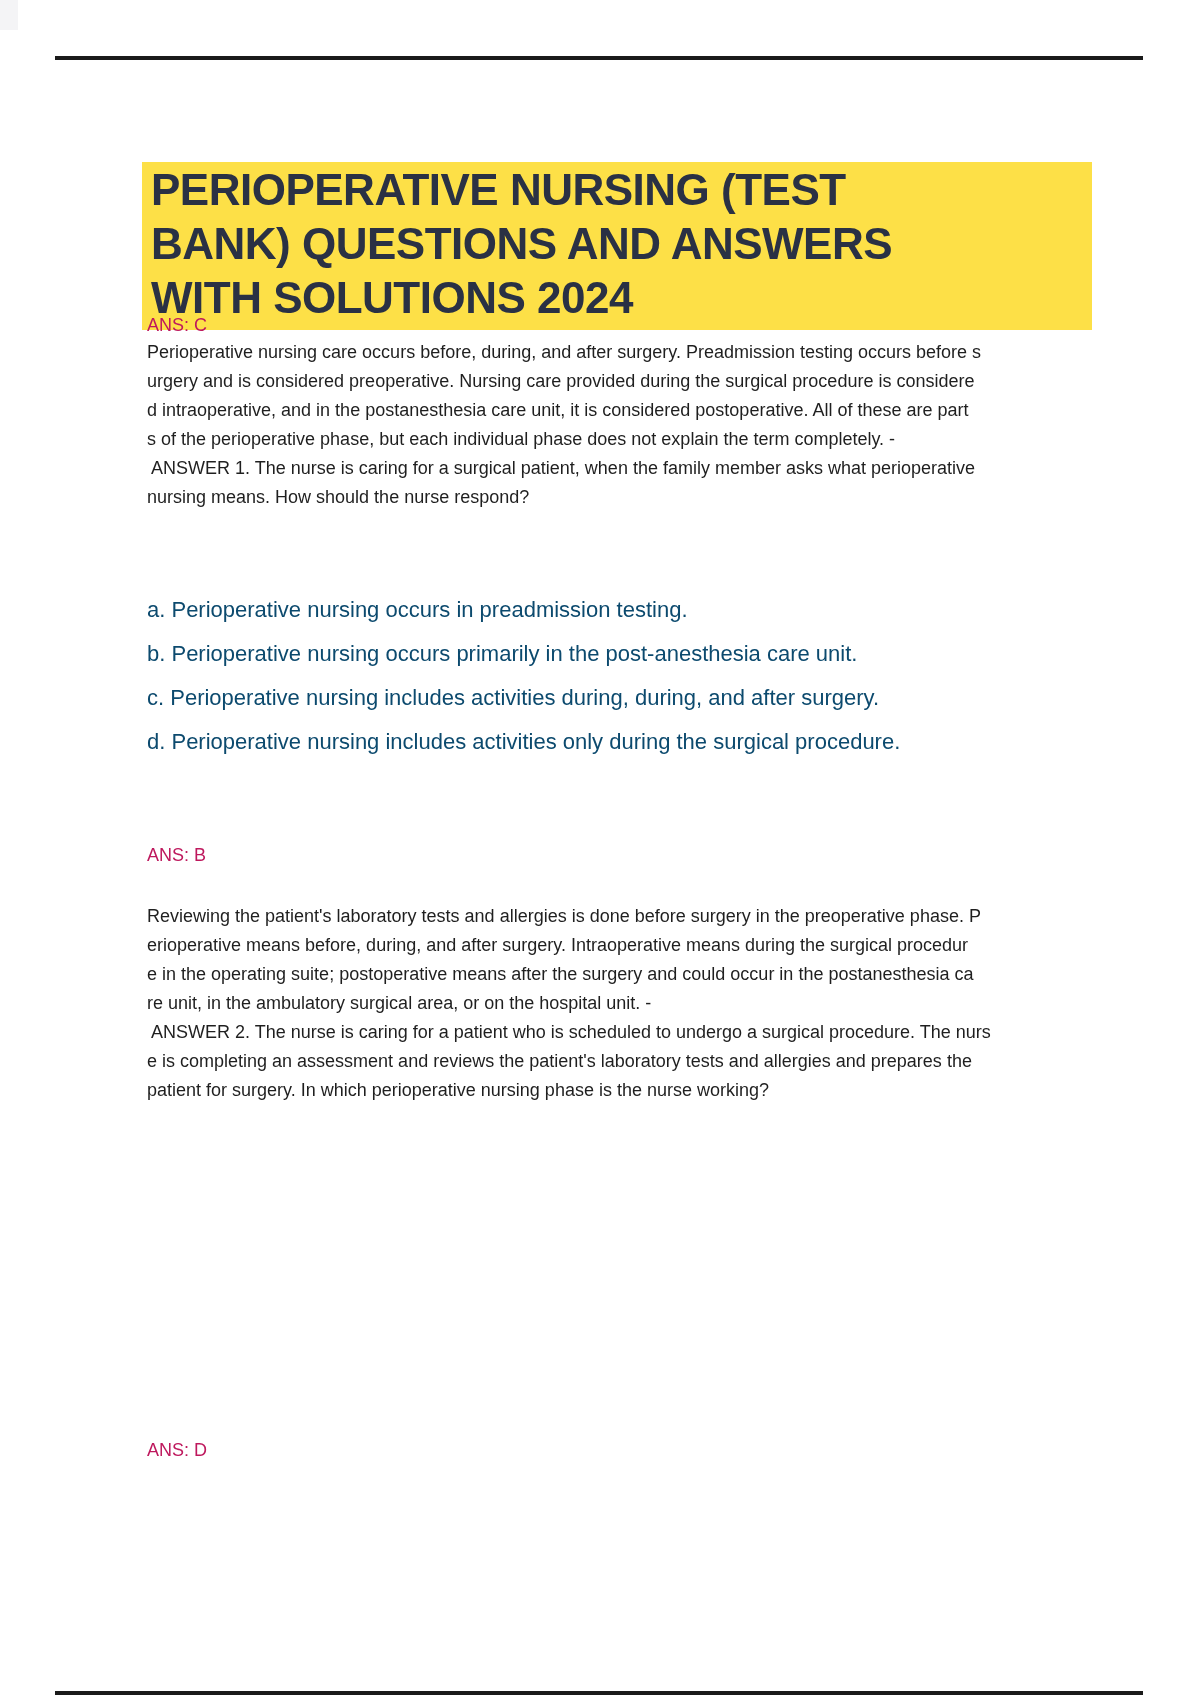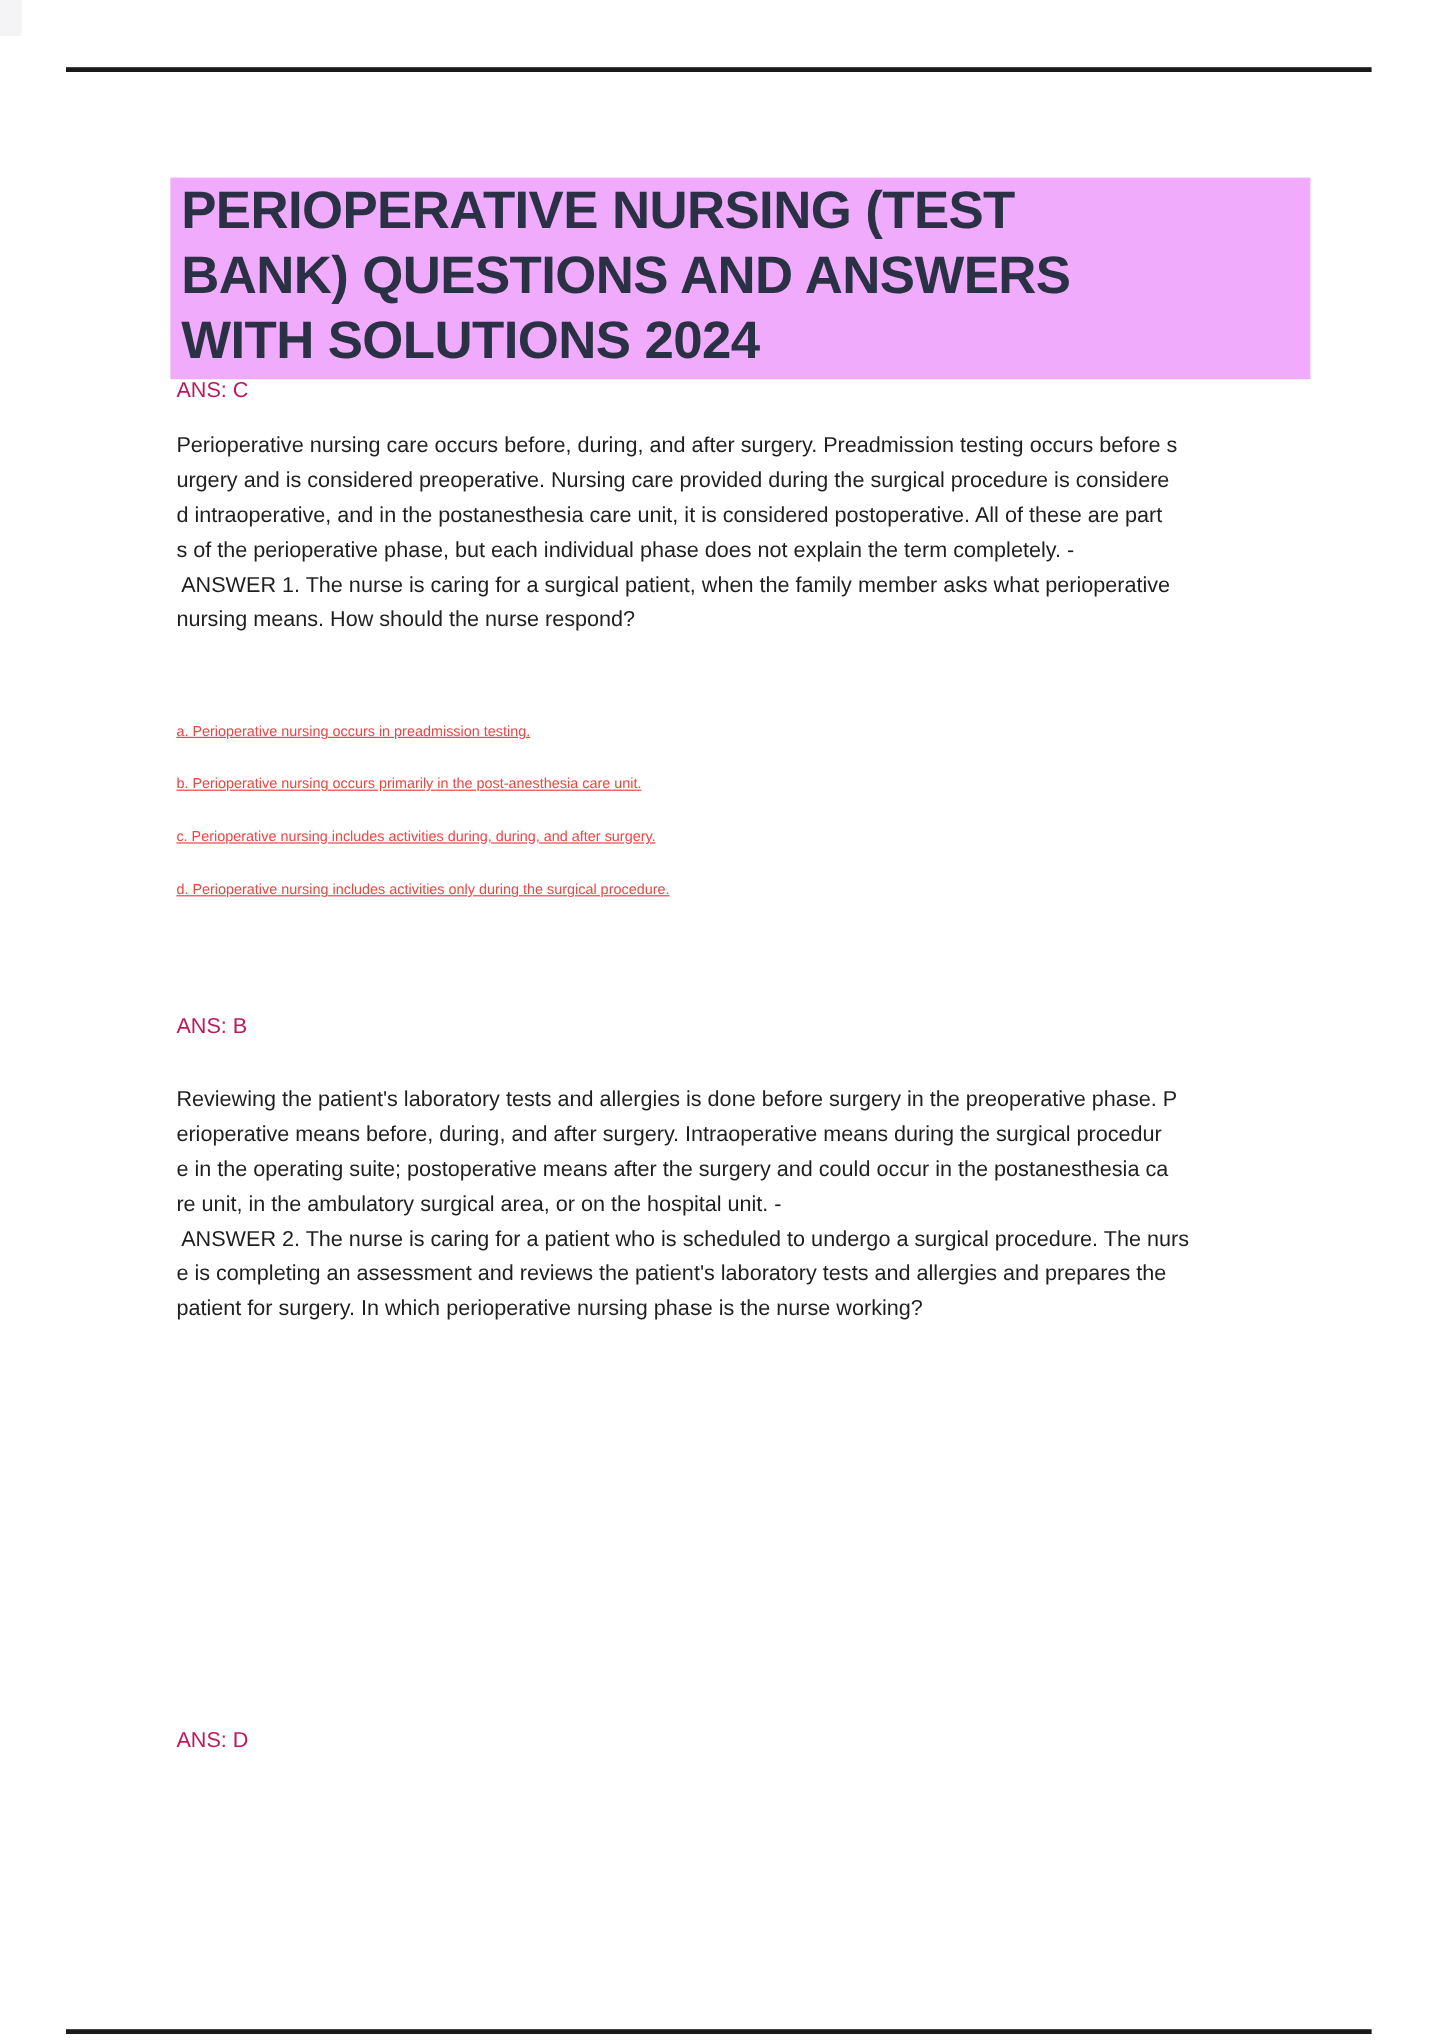--- a/index.html
+++ b/index.html
@@ -27,24 +27,24 @@
     left: 55px;
     width: 1088px;
     height: 4px;
     background: #1a1a1a;
   }
   .rule-top { top: 56px; }
   .rule-bottom { top: 1691px; }
   .title-band {
     position: absolute;
     left: 142px;
-    top: 148px;
+    top: 162px;
     width: 950px;
     height: 168px;
-    background: #f0abfc;
+    background: #fde047;
   }
   .title-text {
     position: absolute;
     left: 9px;
     top: 1px;
     font-size: 44px;
     line-height: 54px;
     font-weight: bold;
     letter-spacing: -0.5px;
     color: #2a3144;
@@ -61,28 +61,27 @@
   .ans-b { top: 844px; }
   .ans-d { top: 1439px; }
   .para {
     position: absolute;
     left: 147px;
     font-size: 18px;
     line-height: 29px;
     color: #1f1f1f;
     white-space: pre;
   }
-  .para-1 { top: 357px; }
+  .para-1 { top: 338px; }
   .para-2 { top: 868px; margin-top: 34px; }
   .options {
     position: absolute;
     left: 147px;
-    font-size: 12px;
-    color: #ef4444;
-    text-decoration: underline;
+    font-size: 22px;
+    color: #0c4a6e;
   }
   .options-1 { top: 595px; }
   .options-2 { top: 1140px; }
   .option {
     line-height: 29px;
     margin-bottom: 15px;
     white-space: pre;
   }
 </style>
 </head>

